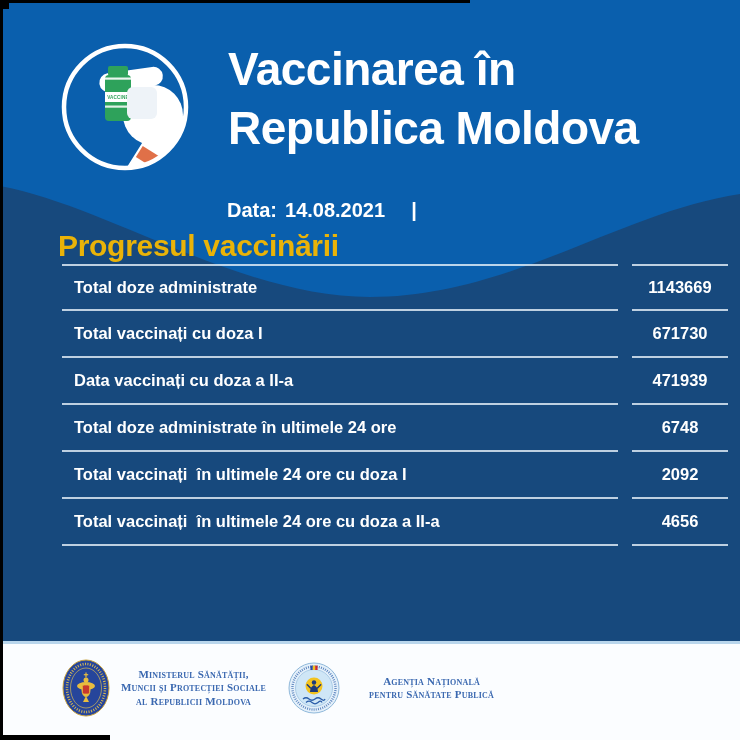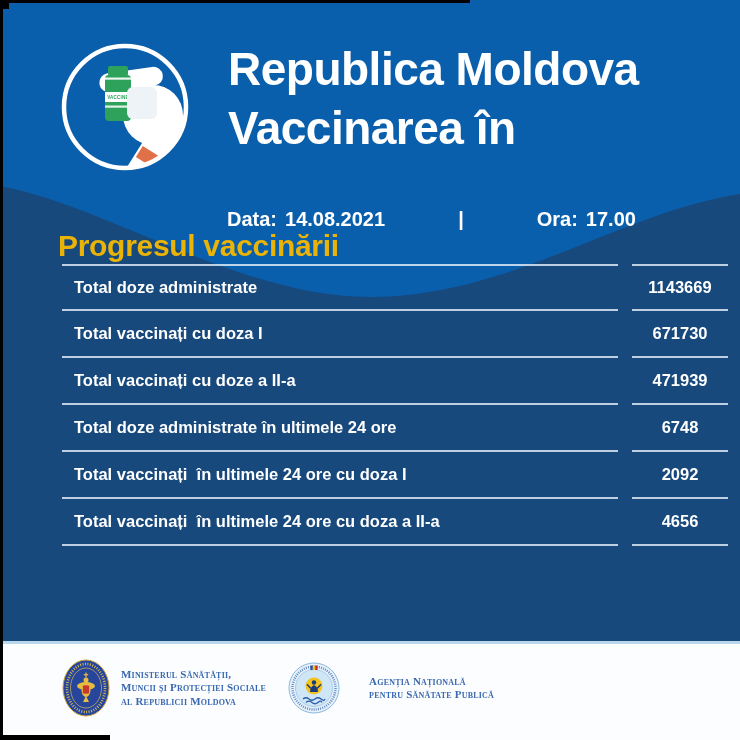--- a/index.html
+++ b/index.html
@@ -13,24 +13,23 @@
   
   .logo{position:absolute;left:55px;top:33px;}
   
   .title{
     position:absolute;left:228px;top:40px;color:#ffffff;
     font-size:46px;font-weight:700;line-height:59px;letter-spacing:-0.5px;
     white-space:nowrap;
   }
   
   .dateline{
-    position:absolute;left:227px;top:208px;color:#ffffff;
+    position:absolute;left:227px;top:199px;color:#ffffff;
     font-size:20px;font-weight:700;display:flex;align-items:center;
     white-space:pre;
-    gap:47px;
   }
   .dateline .grp{display:flex;gap:8px;}
   .dateline .pipe{margin:0 26px;font-weight:700;}
   
   .heading{
     position:absolute;left:58px;top:229px;
     font-size:30px;font-weight:700;color:#eab308;letter-spacing:-0.3px;
     white-space:nowrap;
   }
   
@@ -41,21 +40,21 @@
     border-bottom:2px solid rgba(233,242,250,0.8);
     box-sizing:border-box;color:#ffffff;font-weight:700;
   }
   .row:first-child .cell{border-top:2px solid rgba(233,242,250,0.8);}
   .cell.label{flex:1;margin-right:14px;padding-left:12px;font-size:16.5px;white-space:pre;}
   .cell.value{width:96px;justify-content:center;font-size:16.5px;}
   
   .footer{
     position:absolute;left:0;top:641px;width:740px;height:99px;
     background:#fbfdff;border-top:3px solid #b9d6ec;box-sizing:border-box;
-    display:flex;align-items:center;padding:0 0 8px 62px;
+    display:flex;align-items:center;padding:0 0 8px 62px;text-align:center;
   }
   .logo-group{display:flex;align-items:center;gap:11px;}
   .logo-group.agency{margin-left:22px;gap:29px;}
   .footer-text{
     font-family:"Liberation Serif",serif;font-variant:small-caps;
     font-size:11px;font-weight:700;color:#3a68b0;line-height:13.5px;
     letter-spacing:0.2px;white-space:nowrap;
   }
   
   .edge{position:absolute;background:#000;z-index:50;}
@@ -97,49 +96,45 @@
         <text x="63" y="66.4" font-size="4.6" font-weight="700" fill="#2ea25b" text-anchor="middle" letter-spacing="0.2" font-family="Liberation Sans, sans-serif">VACCINE</text>
         <rect x="50" y="72.5" width="26" height="2.2" fill="#ffffff" opacity="0.85"></rect>
       </g>
 
       <rect x="72" y="54" width="30" height="32" rx="6" fill="#eef3f8"></rect>
     </g>
     <circle cx="70" cy="74" r="61" fill="none" stroke="#ffffff" stroke-width="4.5"></circle>
   </svg>
 
   <div class="title">
+    <div>Vaccinarea în</div>
     <div>Republica Moldova</div>
-    <div>Vaccinarea în</div>
   </div>
 
   <div class="dateline">
     <span class="grp">
       <span>Data:</span>
       <span>14.08.2021</span>
     </span>
     <span class="pipe">|</span>
-    <span class="grp">
-      <span>Ora:</span>
-      <span>17.00</span>
-    </span>
   </div>
 
   <div class="heading">Progresul vaccinării</div>
 
   <div class="table">
     <div class="row">
       <div class="cell label">Total doze administrate</div>
       <div class="cell value">1143669</div>
     </div>
     <div class="row">
       <div class="cell label">Total vaccinați cu doza I</div>
       <div class="cell value">671730</div>
     </div>
     <div class="row">
-      <div class="cell label">Total vaccinați cu doze a II-a</div>
+      <div class="cell label">Data vaccinați cu doza a II-a</div>
       <div class="cell value">471939</div>
     </div>
     <div class="row">
       <div class="cell label">Total doze administrate în ultimele 24 ore</div>
       <div class="cell value">6748</div>
     </div>
     <div class="row">
       <div class="cell label">Total vaccinați  în ultimele 24 ore cu doza I</div>
       <div class="cell value">2092</div>
     </div>

